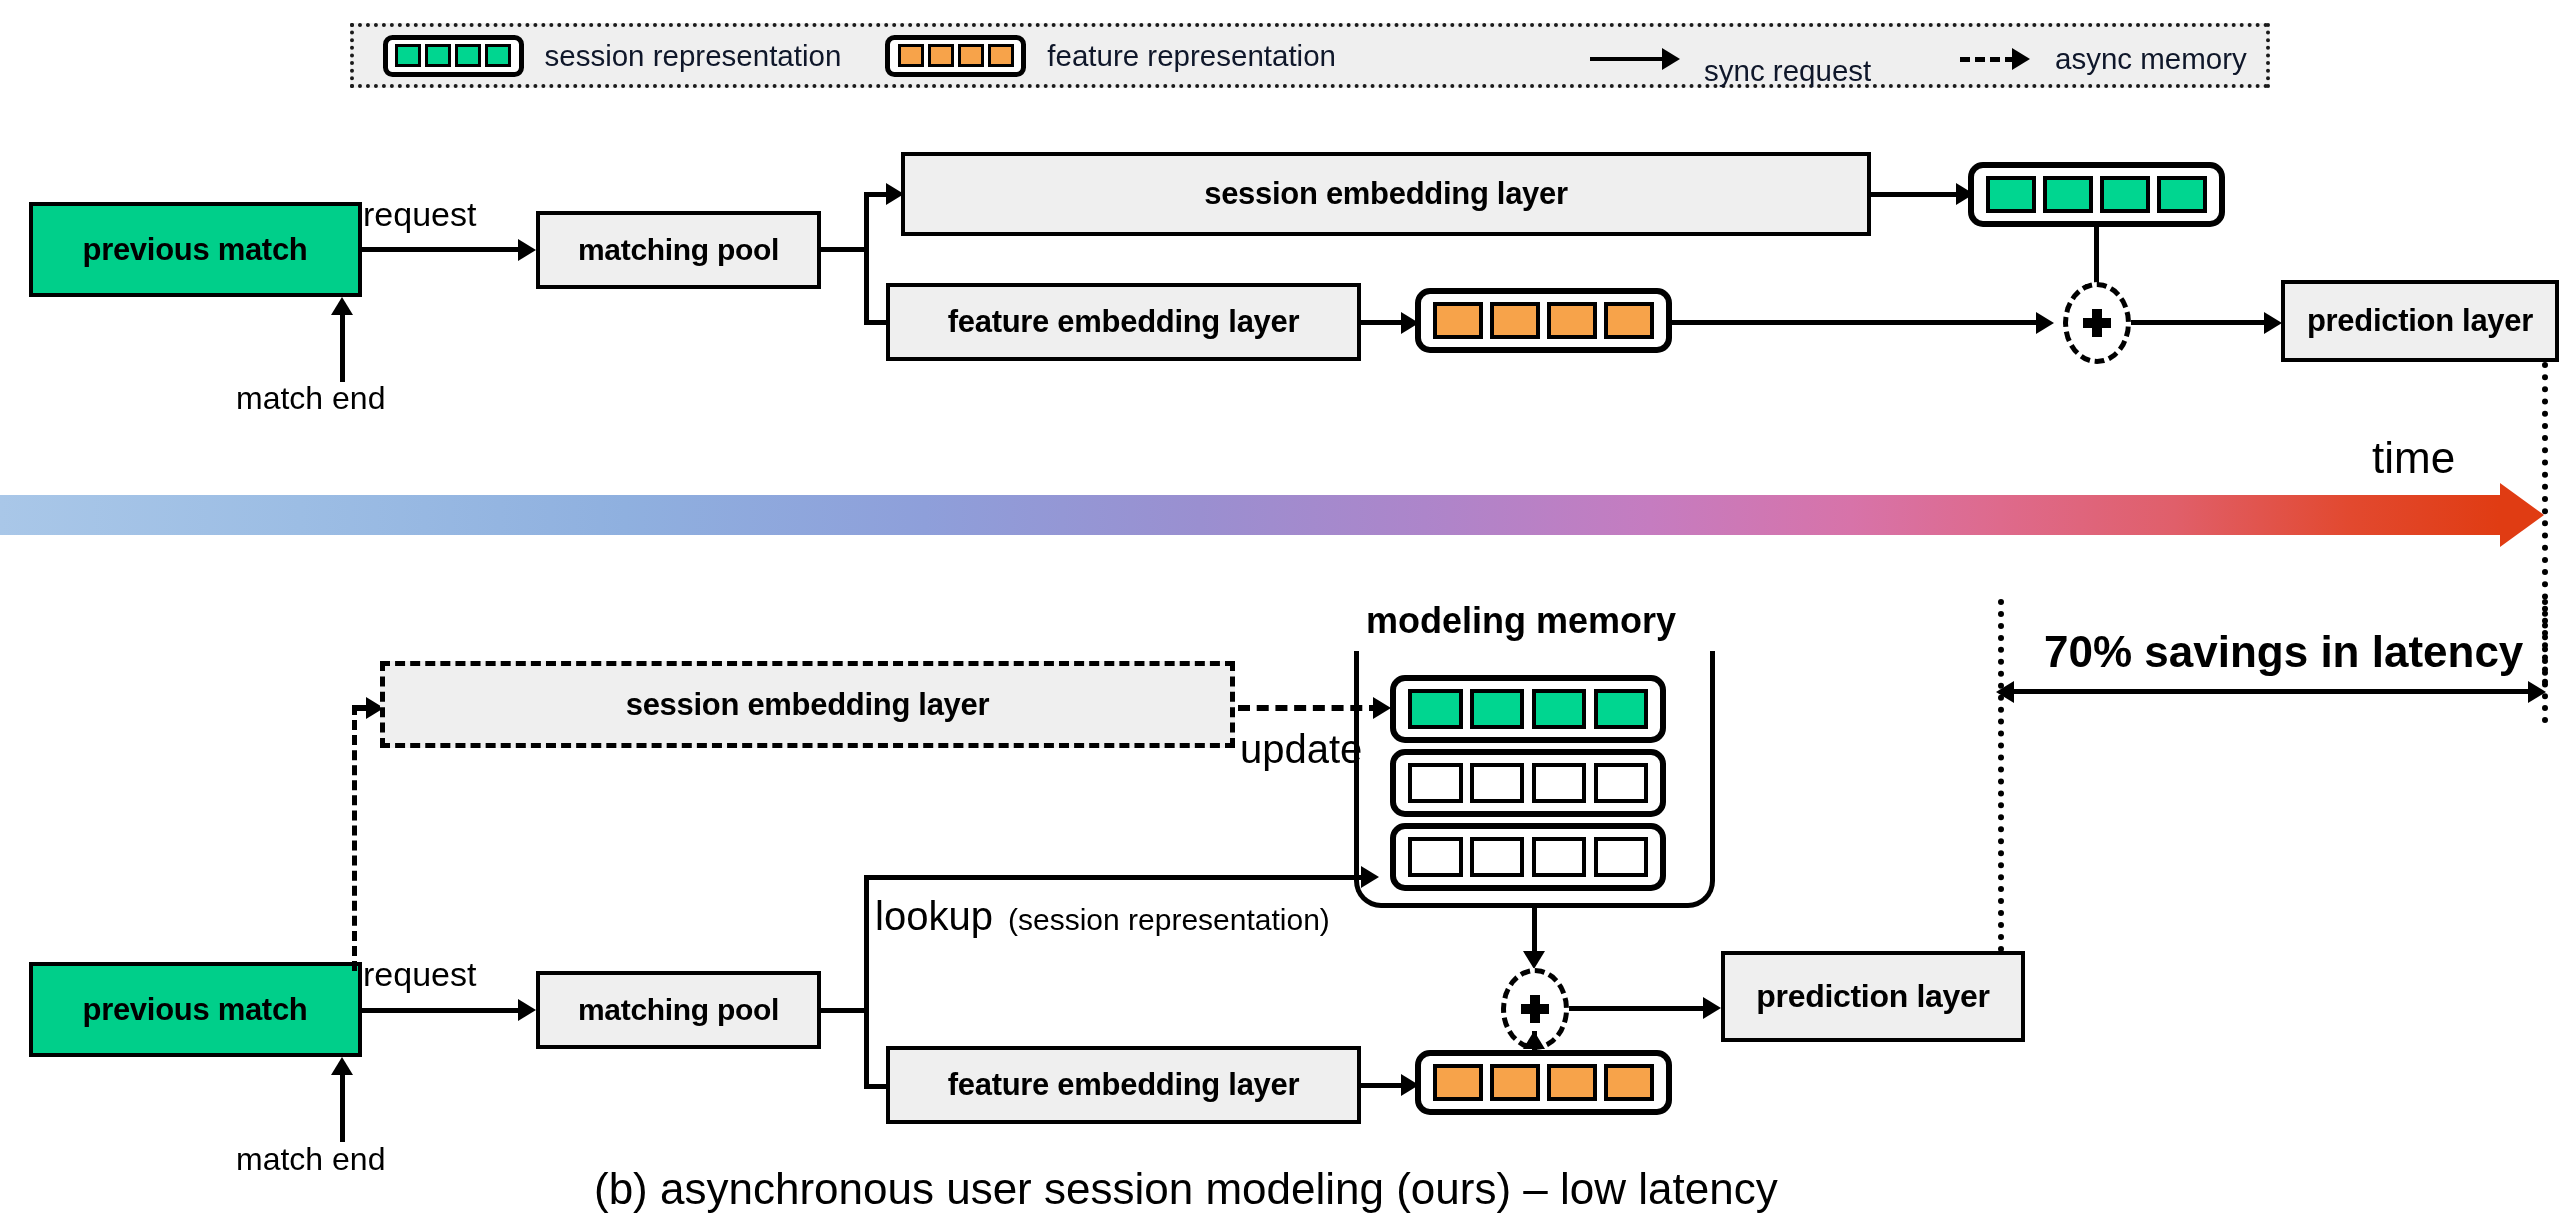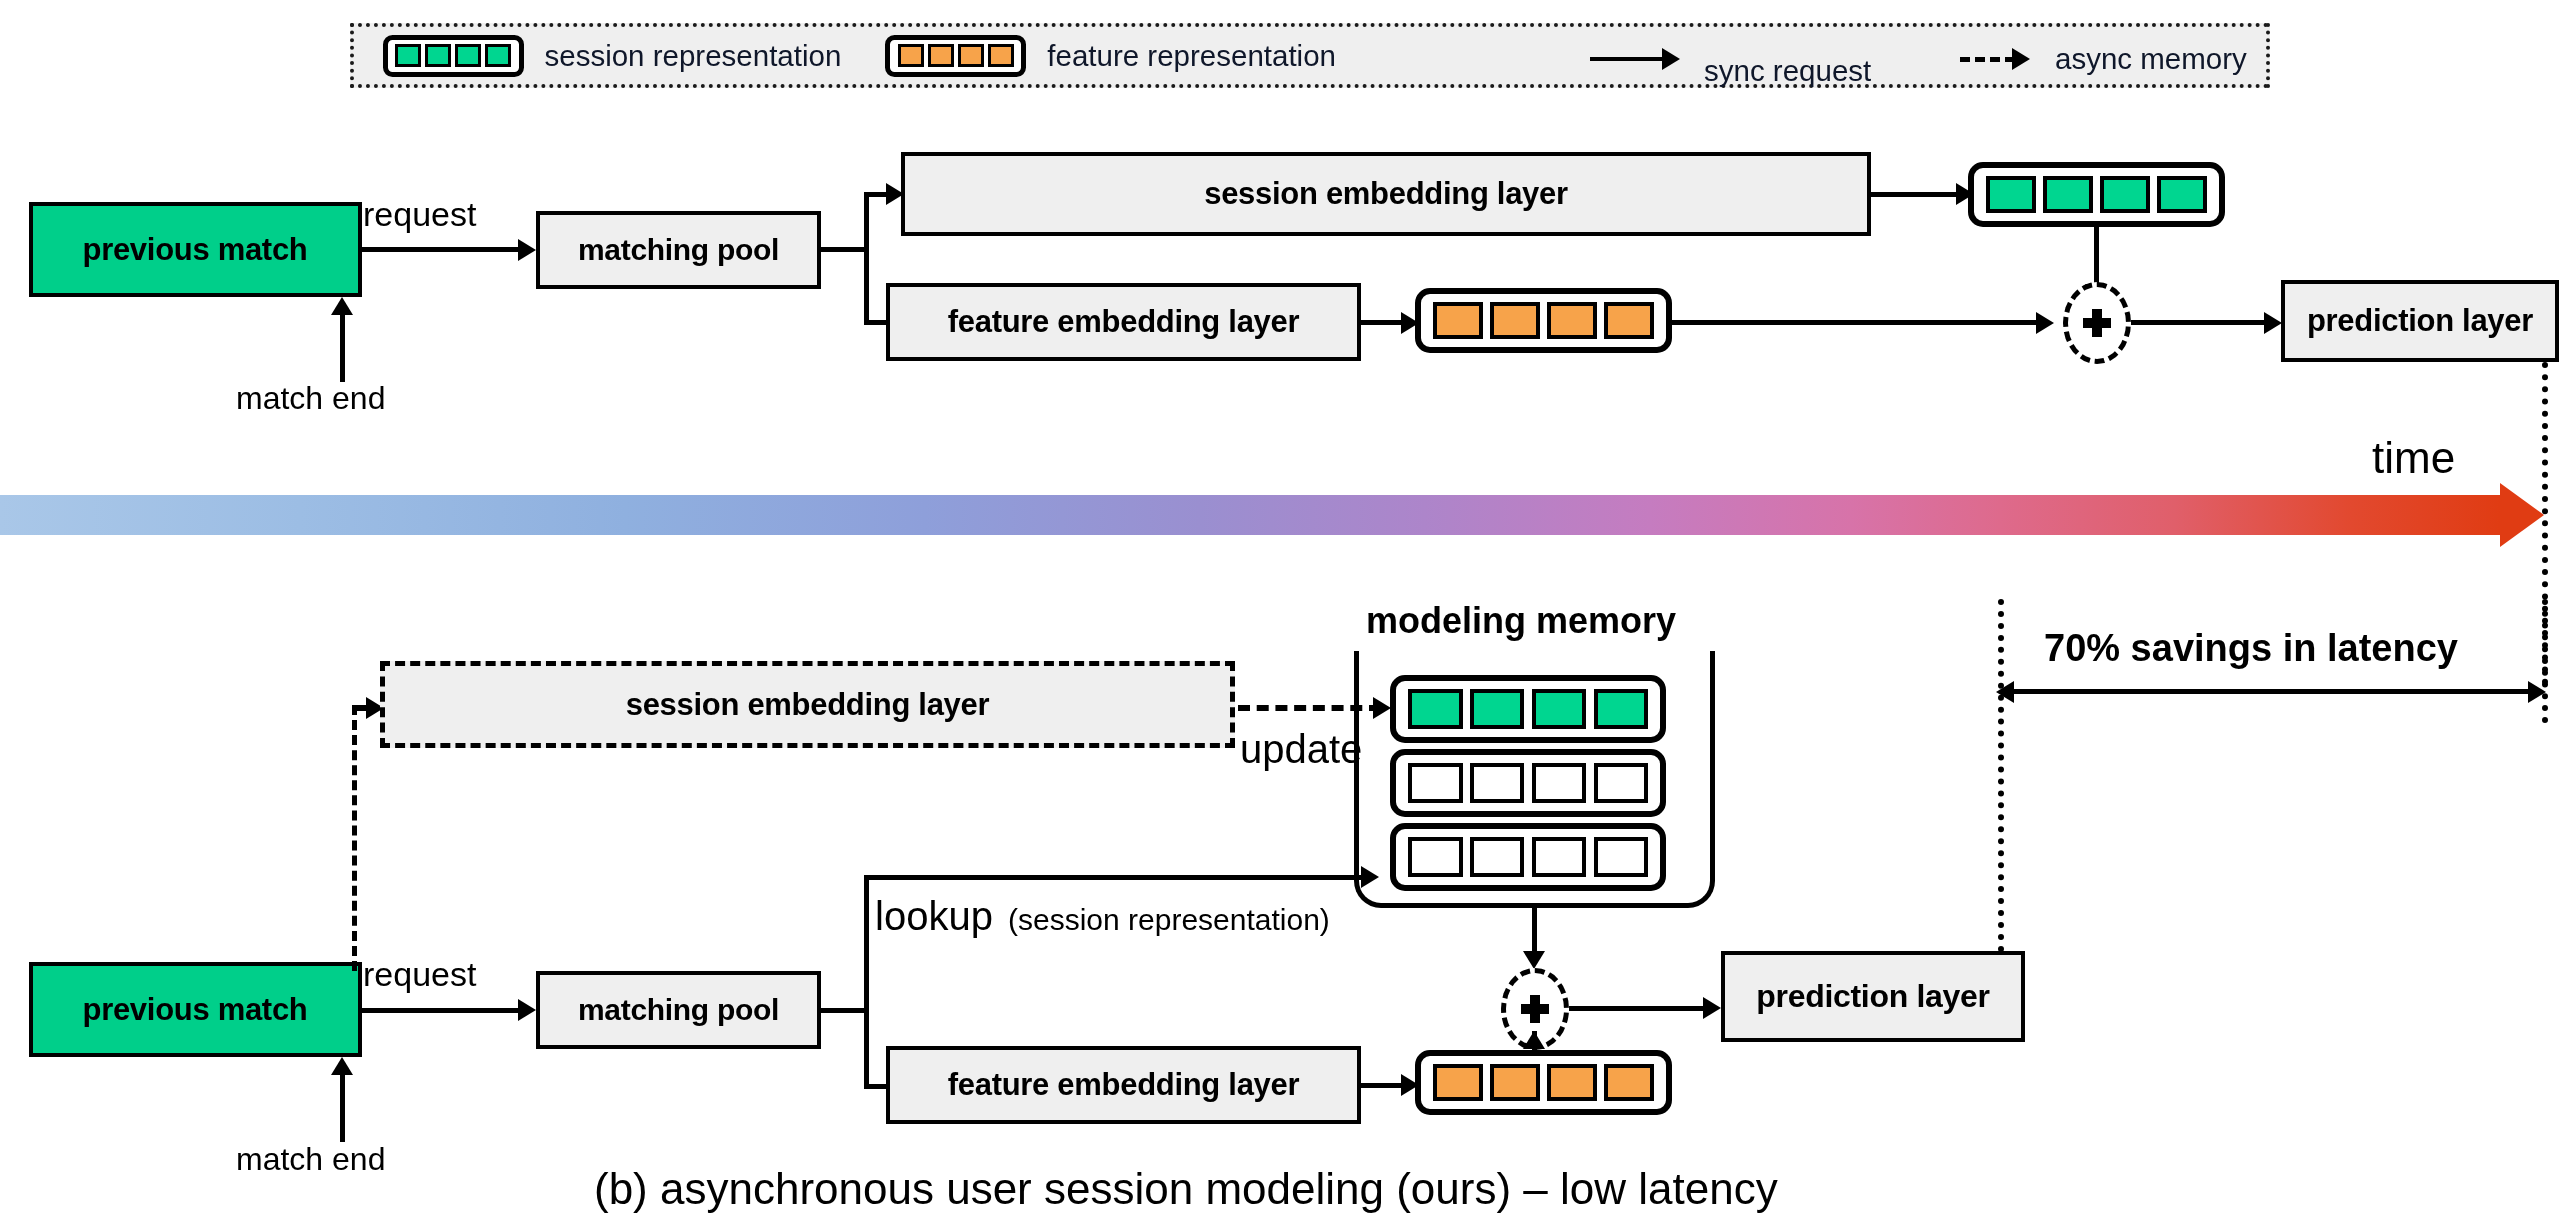--- a/index.html
+++ b/index.html
@@ -247,21 +247,21 @@
 
   <div class="txt light abs" style="left:2372px; top:433px; font-size:44px;">time</div>
 
   <div id="time-bar" class="abs" style="left:0px; top:495px; width:2500px; height:40px;"></div>
   <div id="time-head" class="abs" style="left:2500px; top:483px;"></div>
 
   <div class="vdot abs" style="left:2542px; top:362px; height:323px;"></div>
 
   <div class="vdot abs" style="left:1998px; top:599px; height:437px;"></div>
   <div class="vdot abs" style="left:2542px; top:599px; height:124px;"></div>
-  <div class="txt bold abs" style="left:2044px; top:627px; font-size:38px;">70% savings in latency</div>
+  <div class="txt bold abs" style="left:2044px; top:627px; font-size:44px;">70% savings in latency</div>
   <div class="hline abs" style="left:2008px; top:689px; width:532px;"></div>
   <div class="arrow-l abs" style="left:1996px; top:681px;"></div>
   <div class="arrow-r abs" style="left:2528px; top:681px;"></div>
 
   <div class="box green abs" style="left:28.5px; top:962px; width:333px; height:95px; font-size:31px;">
     <span>previous match</span>
   </div>
 
   <div class="vline abs" style="left:340px; top:1074px; height:68px;"></div>
   <div class="arrow-u abs" style="left:331px; top:1057px;"></div>

